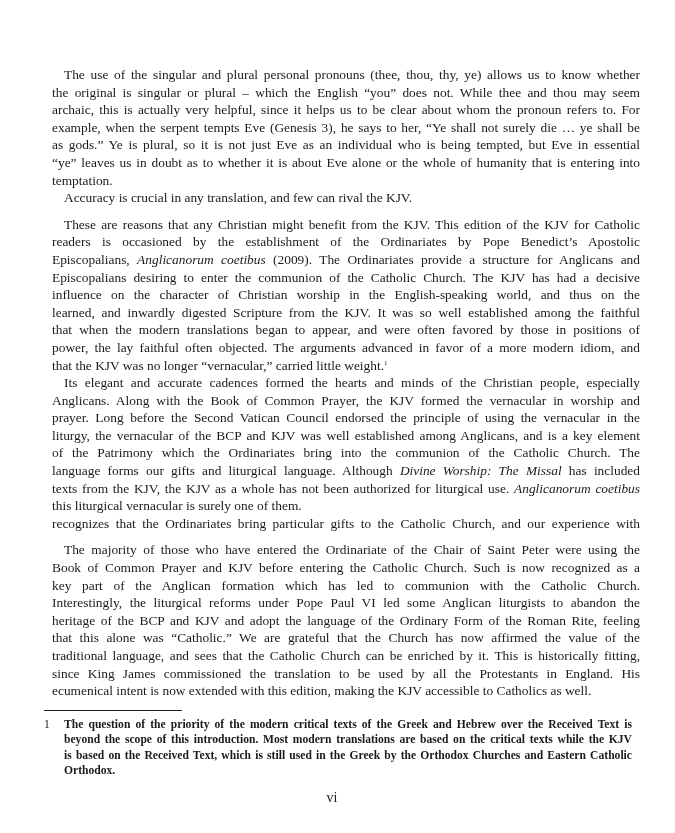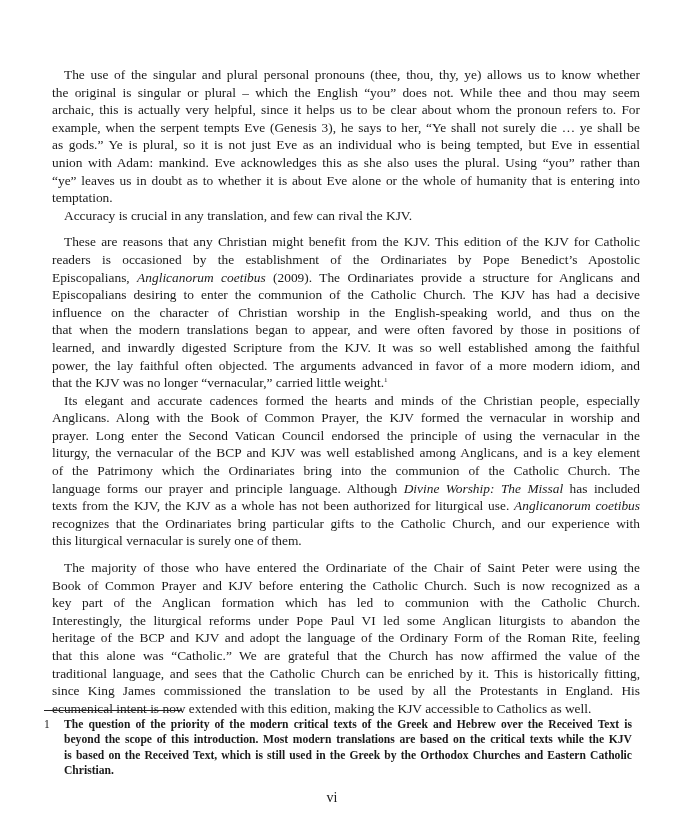--- a/index.html
+++ b/index.html
@@ -35,52 +35,51 @@
 <body>
 
 <div class="page">
 
   <div>
     <span class="line indent">The use of the singular and plural personal pronouns (thee, thou, thy, ye) allows us to know whether</span>
     <span class="line">the original is singular or plural – which the English “you” does not. While thee and thou may seem</span>
     <span class="line">archaic, this is actually very helpful, since it helps us to be clear about whom the pronoun refers to. For</span>
     <span class="line">example, when the serpent tempts Eve (Genesis 3), he says to her, “Ye shall not surely die … ye shall be</span>
     <span class="line">as gods.” Ye is plural, so it is not just Eve as an individual who is being tempted, but Eve in essential</span>
-    <span class="line">union with Adam: mankind. Eve acknowledges this as she also uses the plural. Using “you” rather than</span>
     <span class="line">“ye” leaves us in doubt as to whether it is about Eve alone or the whole of humanity that is entering into</span>
     <span class="line last">temptation.</span>
   </div>
 
   <div>
     <span class="line last indent">Accuracy is crucial in any translation, and few can rival the KJV.</span>
   </div>
   <div class="gap"></div>
 
   <div>
     <span class="line indent">These are reasons that any Christian might benefit from the KJV. This edition of the KJV for Catholic</span>
     <span class="line">readers is occasioned by the establishment of the Ordinariates by Pope Benedict’s Apostolic</span>
     <span class="line"><span>Episcopalians, </span><em>Anglicanorum coetibus</em><span> (2009). The Ordinariates provide a structure for Anglicans and</span></span>
     <span class="line">Episcopalians desiring to enter the communion of the Catholic Church. The KJV has had a decisive</span>
     <span class="line">influence on the character of Christian worship in the English-speaking world, and thus on the</span>
+    <span class="line">learned, and inwardly digested Scripture from the KJV. It was so well established among the faithful</span>
     <span class="line">that when the modern translations began to appear, and were often favored by those in positions of</span>
-    <span class="line">learned, and inwardly digested Scripture from the KJV. It was so well established among the faithful</span>
     <span class="line">power, the lay faithful often objected. The arguments advanced in favor of a more modern idiom, and</span>
     <span class="line last"><span>that the KJV was no longer “vernacular,” carried little weight.</span><sup>1</sup></span>
   </div>
 
   <div>
     <span class="line indent">Its elegant and accurate cadences formed the hearts and minds of the Christian people, especially</span>
     <span class="line">Anglicans. Along with the Book of Common Prayer, the KJV formed the vernacular in worship and</span>
-    <span class="line">prayer. Long enter the Second Vatican Council endorsed the principle of using the vernacular in the</span>
+    <span class="line">prayer. Long before the Second Vatican Council endorsed the principle of using the vernacular in the</span>
     <span class="line">liturgy, the vernacular of the BCP and KJV was well established among Anglicans, and is a key element</span>
     <span class="line">of the Patrimony which the Ordinariates bring into the communion of the Catholic Church. The</span>
-    <span class="line"><span>language forms our prayer and principle language. Although </span><em>Divine Worship: The Missal</em><span> has included</span></span>
+    <span class="line"><span>language forms our gifts and liturgical language. Although </span><em>Divine Worship: The Missal</em><span> has included</span></span>
     <span class="line"><span>texts from the KJV, the KJV as a whole has not been authorized for liturgical use. </span><em>Anglicanorum coetibus</em></span>
+    <span class="line last">this liturgical vernacular is surely one of them.</span>
     <span class="line">recognizes that the Ordinariates bring particular gifts to the Catholic Church, and our experience with</span>
-    <span class="line last">this liturgical vernacular is surely one of them.</span>
   </div>
   <div class="gap"></div>
 
   <div>
     <span class="line indent">The majority of those who have entered the Ordinariate of the Chair of Saint Peter were using the</span>
     <span class="line">Book of Common Prayer and KJV before entering the Catholic Church. Such is now recognized as a</span>
     <span class="line">key part of the Anglican formation which has led to communion with the Catholic Church.</span>
     <span class="line">Interestingly, the liturgical reforms under Pope Paul VI led some Anglican liturgists to abandon the</span>
     <span class="line">heritage of the BCP and KJV and adopt the language of the Ordinary Form of the Roman Rite, feeling</span>
     <span class="line">that this alone was “Catholic.” We are grateful that the Church has now affirmed the value of the</span>
@@ -92,18 +91,18 @@
 
 <div class="footnote-rule"></div>
 
 <div class="footnotes">
   <div class="fn">
     <span class="fn-num">1</span>
     <span class="fn-body">
       <span class="fn-line">The question of the priority of the modern critical texts of the Greek and Hebrew over the Received Text is</span>
       <span class="fn-line">beyond the scope of this introduction. Most modern translations are based on the critical texts while the KJV</span>
       <span class="fn-line">is based on the Received Text, which is still used in the Greek by the Orthodox Churches and Eastern Catholic</span>
-      <span class="fn-line last">Christian.</span>
+      <span class="fn-line last">Orthodox.</span>
     </span>
   </div>
 </div>
 
 <div class="page-number">vi</div>
 
 </body></html>

